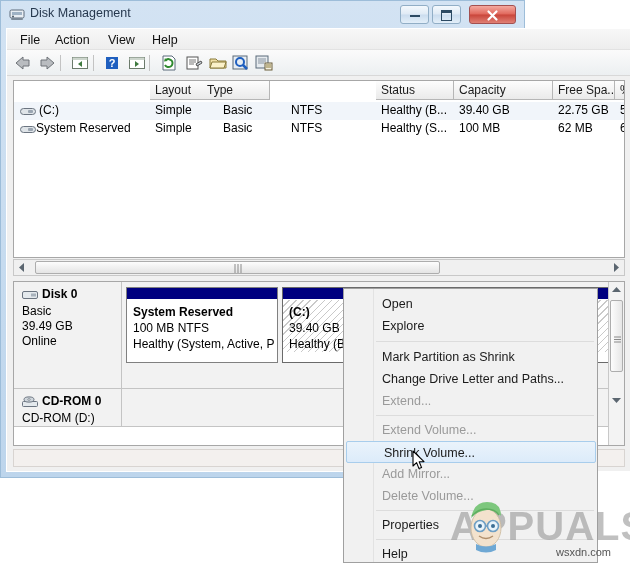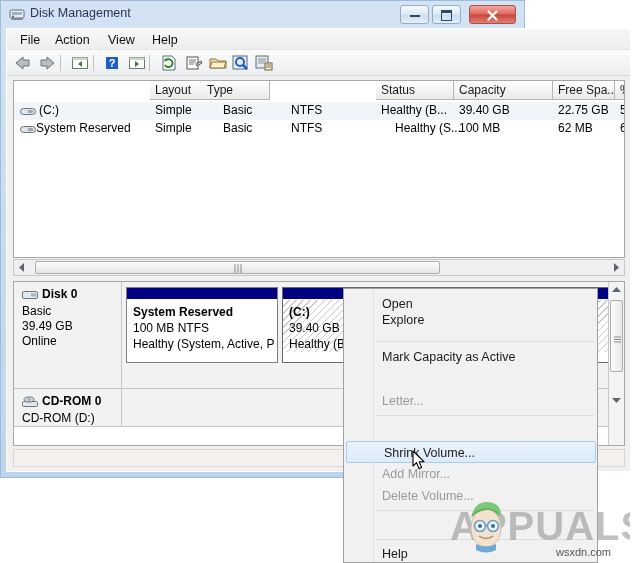--- a/index.html
+++ b/index.html
@@ -471,21 +471,21 @@
         <span class="vol-icon" style="left:6px">
           <svg width="16" height="11" viewBox="0 0 16 11">
             <rect x="0.5" y="2.5" width="15" height="6" rx="3" fill="#dfe4e8" stroke="#6b7480"></rect>
             <rect x="8" y="4" width="5" height="3" rx="1" fill="#9aa5b1"></rect>
           </svg>
         </span>
         <span class="vcell" style="left:22px;width:113px">System Reserved</span>
         <span class="vcell" style="left:141px;width:62px">Simple</span>
         <span class="vcell" style="left:209px;width:62px">Basic</span>
         <span class="vcell" style="left:277px;width:84px">NTFS</span>
-        <span class="vcell" style="left:381px;width:76px">Healthy (S...</span>
+        <span class="vcell" style="left:367px;width:76px">Healthy (S...</span>
         <span class="vcell" style="left:445px;width:92px">100 MB</span>
         <span class="vcell" style="left:544px;width:56px">62 MB</span>
         <span class="vcell" style="left:606px;width:30px">62</span>
       </div>
     </div>
 
     <div id="hscroll">
       <span class="arrow left">
         <svg width="16" height="15" viewBox="0 0 16 15">
             <path d="M10 3 L5 7.5 L10 12 Z" fill="#5b6670"></path>
@@ -576,29 +576,32 @@
 
     <div id="statusbar"></div>
 
   </div>
 </div>
 
 <div id="ctxmenu">
   <div class="gutter"></div>
 
   <div class="ci" style="top:4px">Open</div>
-  <div class="ci" style="top:20px">Explore</div>
+  <div class="ci" style="top:26px">Explore</div>
   <div class="csep" style="top:52px"></div>
-  <div class="ci" style="top:57px">Mark Capacity as Active</div>
-  <div class="ci disabled" style="top:101px">Letter...</div>
+  <div class="ci" style="top:57px">Mark Partition as Shrink</div>
+  <div class="ci" style="top:79px">Change Drive Letter and Paths...</div>
+  <div class="ci disabled" style="top:101px">Extend...</div>
   <div class="csep" style="top:126px"></div>
+  <div class="ci disabled" style="top:130px">Extend Volume...</div>
   <div class="ci hl" style="top:152px">Shrink Volume...</div>
   <div class="ci disabled" style="top:196px">Delete Volume...</div>
   <div class="ci disabled" style="top:174px">Add Mirror...</div>
   <div class="csep" style="top:221px"></div>
+  <div class="ci" style="top:225px">Properties</div>
   <div class="csep" style="top:250px"></div>
   <div class="ci" style="top:254px">Help</div>
 </div>
 
 <span id="cursor">
   <svg width="14" height="21" viewBox="0 0 14 21">
     <path d="M1 1 L1 16 L4.6 12.6 L7 18.6 L9.6 17.6 L7.2 11.8 L12 11.6 Z" fill="#ffffff" stroke="#000000" stroke-width="1.1" stroke-linejoin="round"></path>
   </svg>
 </span>
 

